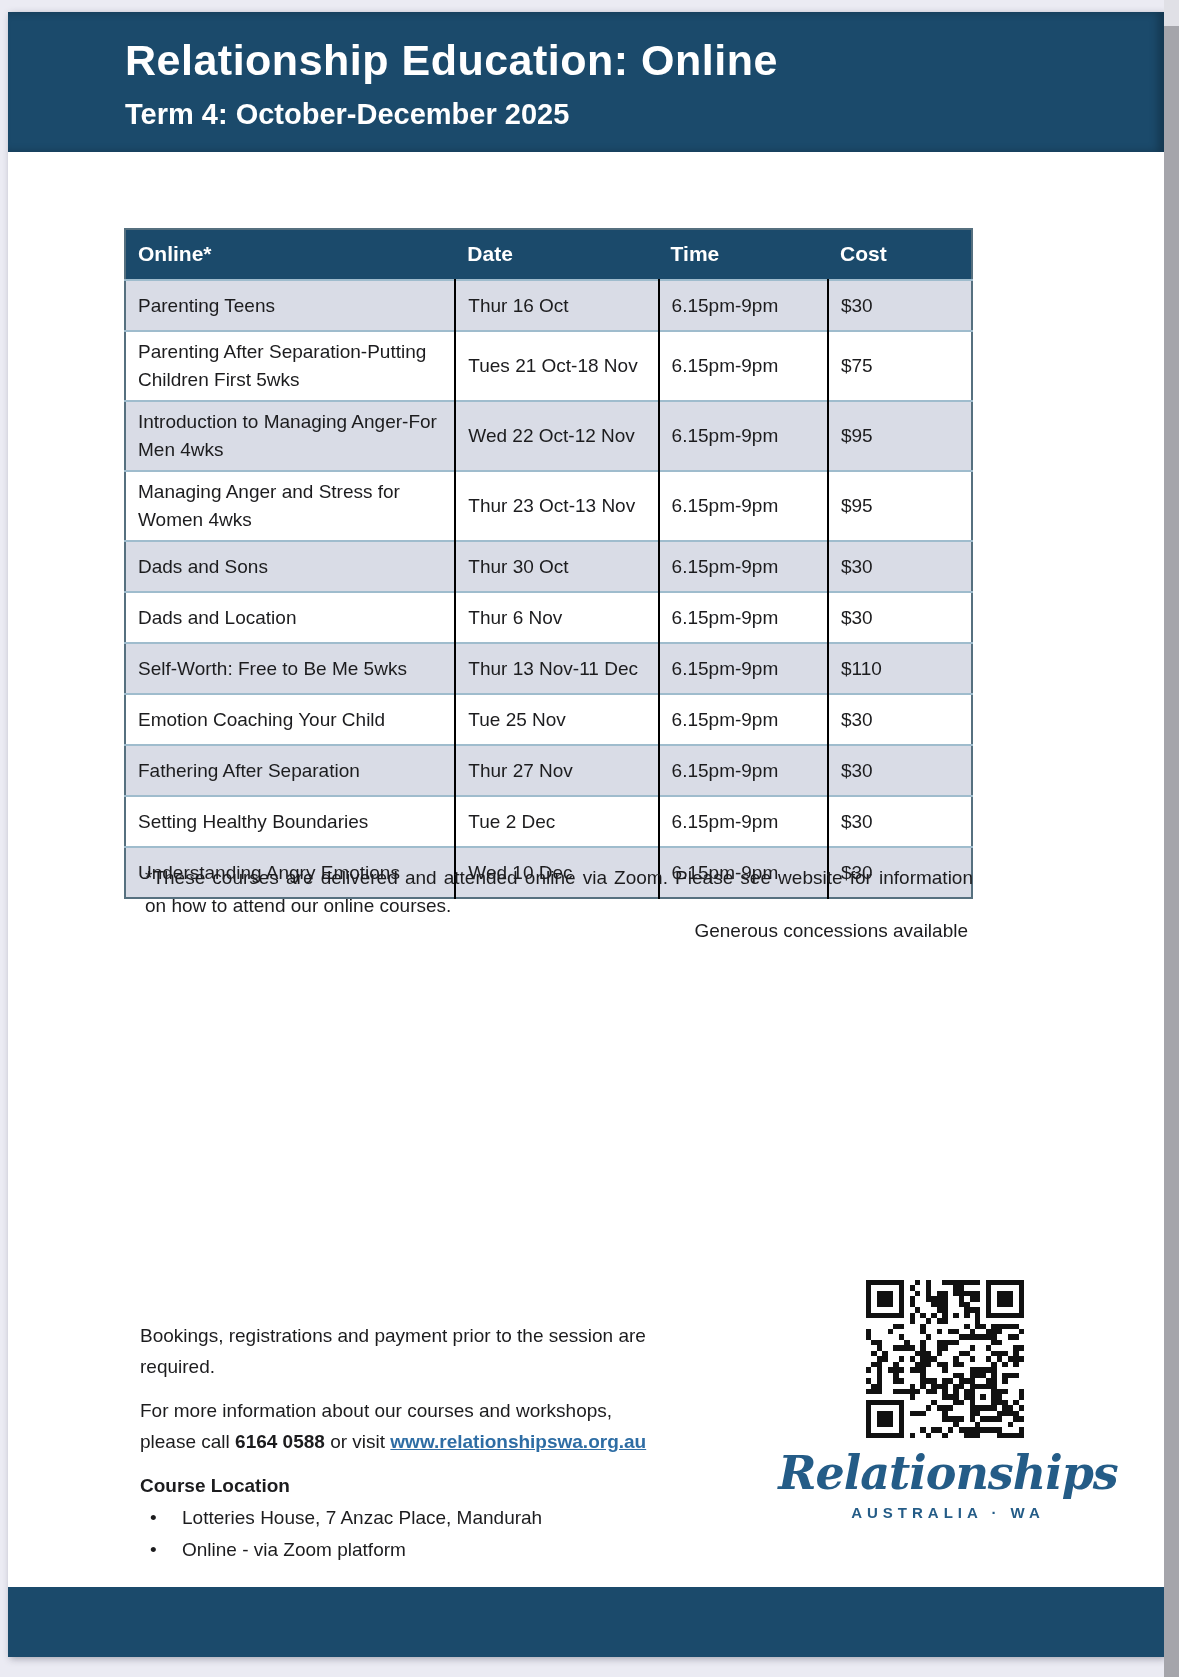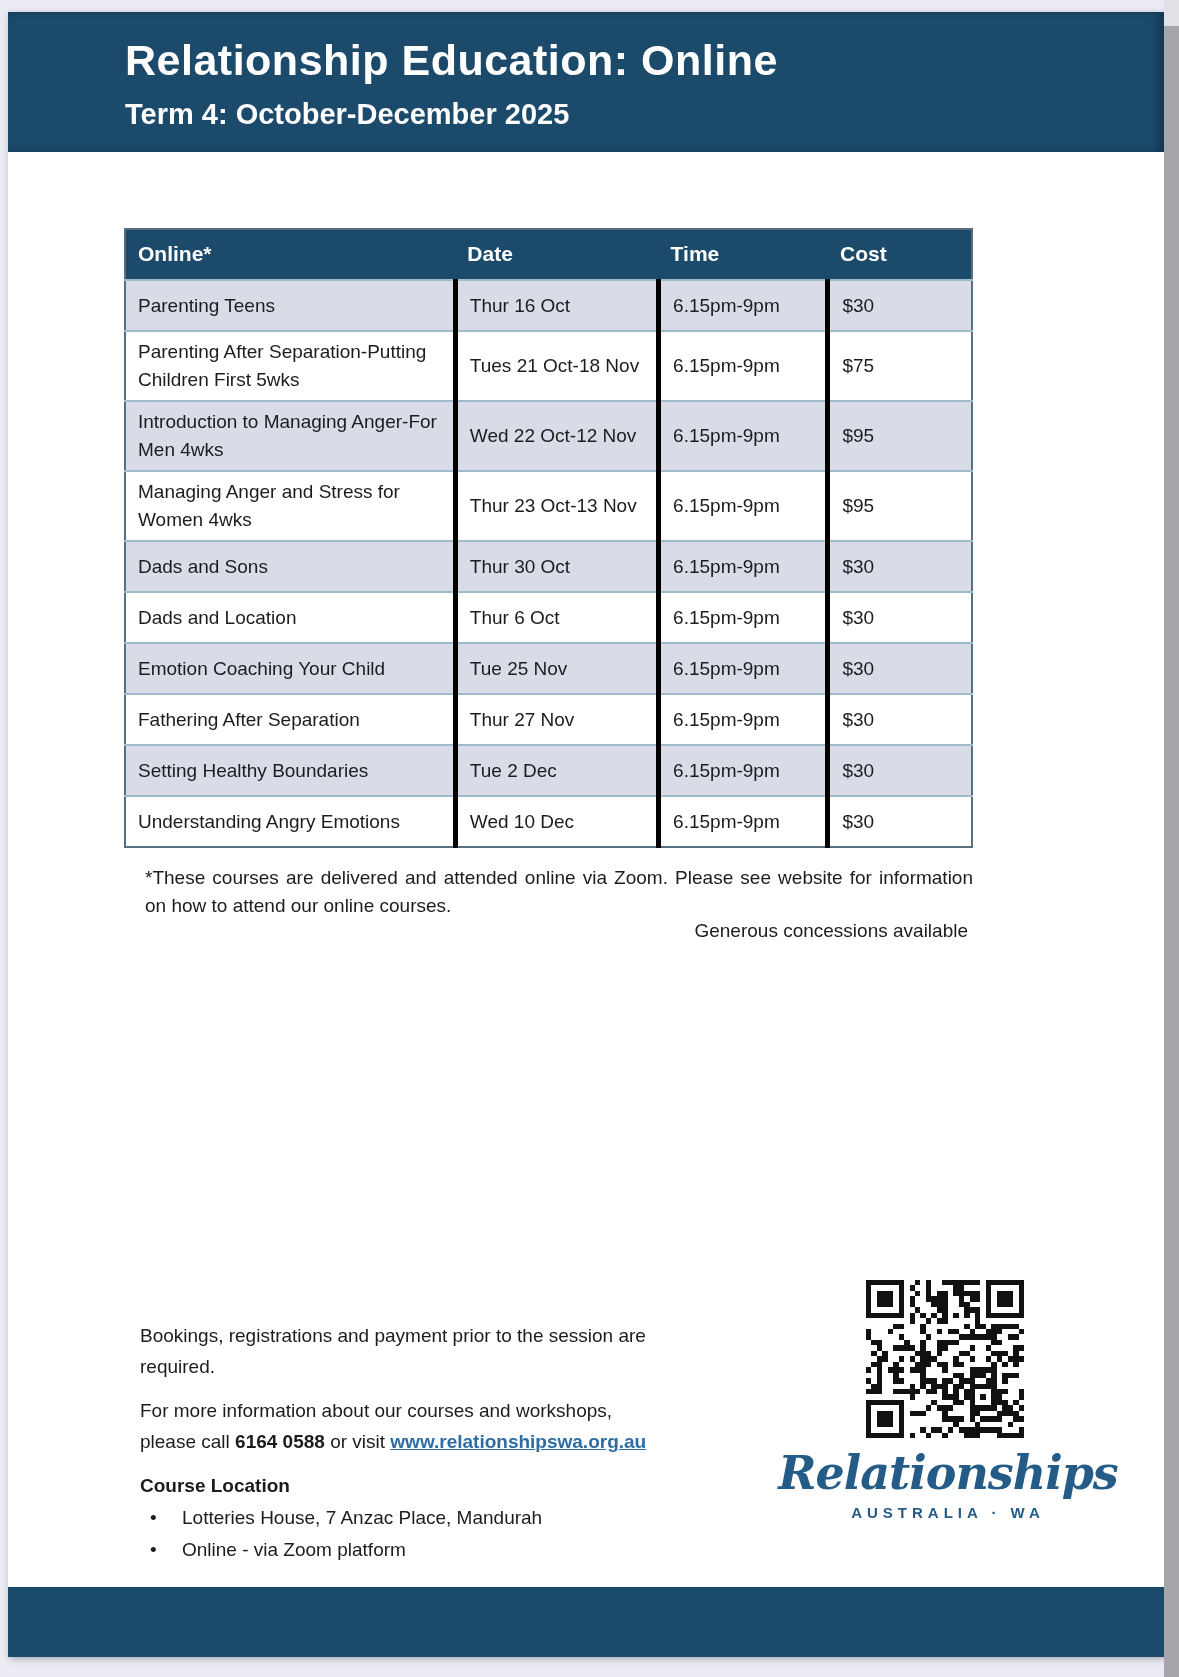--- a/index.html
+++ b/index.html
@@ -10,21 +10,21 @@
   html,body{width:1179px;height:1677px;overflow:hidden;}
   body{background:#EBEBF3;font-family:"Liberation Sans","DejaVu Sans",sans-serif;color:var(--ink);position:relative;}
   .page{position:absolute;left:8px;top:12px;width:1156px;height:1645px;background:#ffffff;box-shadow:2px 2px 7px rgba(40,40,60,.35);}
   .band{position:absolute;left:0;width:100%;background:var(--navy);}
   .band.top{top:0;height:140px;box-shadow:inset -6px 0 8px rgba(0,0,0,.25);}
   .band.bottom{top:1575px;height:70px;}
   .band.top h1{position:absolute;left:117px;top:24px;font-size:43px;font-weight:bold;color:#fff;letter-spacing:.5px;}
   .band.top h2{position:absolute;left:117px;top:86px;font-size:29px;font-weight:bold;color:#fff;}
   table.courses{position:absolute;left:116px;top:216px;width:849px;border-collapse:collapse;border:2px solid #56707F;padding-left:21px;}
   table.courses th{background:var(--navy);color:#fff;font-size:21px;font-weight:bold;text-align:left;padding:12px 12px 13px 12px;height:51px;}
-  table.courses td{font-size:19px;padding:6px 12px;height:51px;vertical-align:middle;line-height:28px;border-left:5px solid #000000;}
+  table.courses td{font-size:19px;padding:6px 12px;height:51px;vertical-align:middle;line-height:28px;border-left:2px solid #000000;}
   table.courses td:first-child{border-left:none;}
   table.courses tbody tr{border-top:2px solid #9FBCCD;background:#ffffff;}
   table.courses tbody tr:nth-child(odd){background:var(--row-gray);}
   table.courses th:nth-child(1),table.courses td:nth-child(1){width:39%;}
   table.courses th:nth-child(2),table.courses td:nth-child(2){width:24%;}
   table.courses th:nth-child(3),table.courses td:nth-child(3){width:20%;}
   table.courses th:nth-child(4),table.courses td:nth-child(4){width:17%;}
   .footnote{position:absolute;left:137px;top:852px;width:828px;font-size:19px;line-height:28px;text-align:justify;}
   .concessions{position:absolute;left:132px;top:908px;width:828px;font-size:19px;text-align:right;}
   .booking{position:absolute;left:132px;top:1308px;width:508px;font-size:19px;line-height:31px;}
@@ -87,23 +87,29 @@
           <td>$95</td>
         </tr>
           <tr>
           <td>Dads and Sons</td>
           <td>Thur 30 Oct</td>
           <td>6.15pm-9pm</td>
           <td>$30</td>
         </tr>
           <tr>
           <td>Dads and Location</td>
-          <td>Thur 6 Oct</td>
-          <td>6.15pm-9pm</td>
-          <td>$30</td>
+          <td>Thur 6 Nov</td>
+          <td>6.15pm-9pm</td>
+          <td>$30</td>
+        </tr>
+          <tr>
+          <td>Self-Worth: Free to Be Me 5wks</td>
+          <td>Thur 13 Nov-11 Dec</td>
+          <td>6.15pm-9pm</td>
+          <td>$110</td>
         </tr>
           <tr>
           <td>Emotion Coaching Your Child</td>
           <td>Tue 25 Nov</td>
           <td>6.15pm-9pm</td>
           <td>$30</td>
         </tr>
           <tr>
           <td>Fathering After Separation</td>
           <td>Thur 27 Nov</td>

